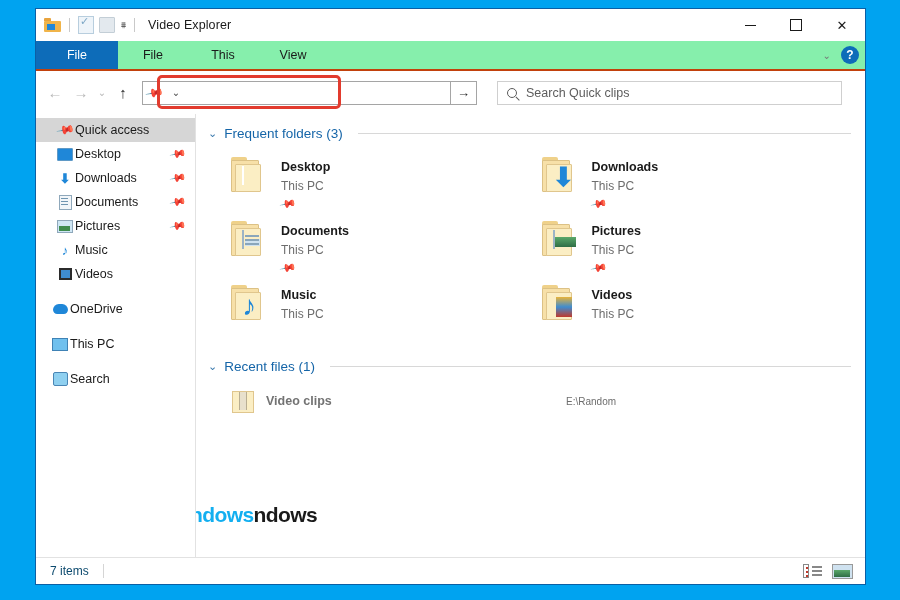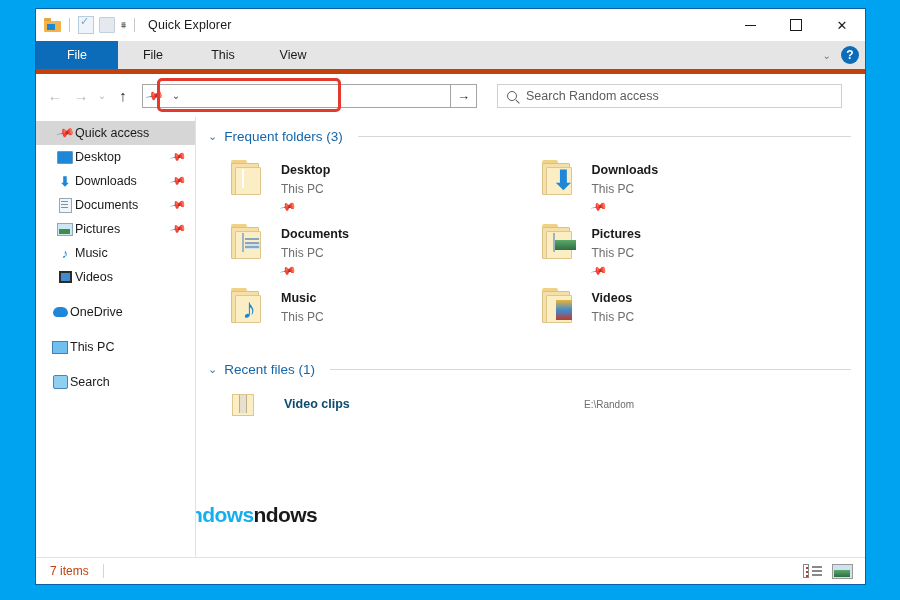--- a/index.html
+++ b/index.html
@@ -72,22 +72,22 @@
     width: 46px; height: 32px; display: flex; align-items: center; justify-content: center;
     font-size: 13px; color: #1a1a1a;
   }
   .wc .glyph-min { width: 11px; height: 1px; background: #1a1a1a; display:block; }
   .wc .glyph-max { width: 10px; height: 10px; border: 1px solid #1a1a1a; display:block; }
 
   
   .ribbon {
     height: 28px; flex: 0 0 28px;
     display: flex; align-items: stretch;
-    border-bottom: 5px solid #c2410c;
-    background: #e5e5e5;
+    border-bottom: 2px solid #c2410c;
+    background: #86efac;
     position: relative;
   }
   .tab {
     display: flex; align-items: center; justify-content: center;
     padding: 0 14px; font-size: 12.5px; color: #1a1a1a;
     min-width: 42px;
   }
   .tab.file { background: #0d6cb9; color: #ffffff; min-width: 54px; }
   .ribbon-right {
     position: absolute; right: 6px; top: 0; height: 28px;
@@ -249,41 +249,41 @@
   .ov-film { width:22px;height:24px;background:#2b2b2b;position:relative;}
   .ov-film::after{content:"";position:absolute;left:3px;top:2px;width:16px;height:20px;background:linear-gradient(180deg,#e8b33a,#3f8ccf 50%,#c0392b);}
 
   
   .recentrow {
     display: flex; align-items: center; padding: 8px 0 0 22px; height: 30px;
   }
   .zipicon { width: 24px; height: 24px; position: relative; flex: 0 0 24px; }
   .zipicon .zb { position:absolute; left:2px; top:2px; width:20px; height:20px; background:#fbeec4; border:1px solid #e0c68d;}
   .zipicon .zz { position:absolute; left:9px; top:3px; width:6px; height:18px; background:#e8e0cc; border-left:1px solid #b9ae92;border-right:1px solid #b9ae92;}
-  .rname { font-size: 12.5px; color: #0c4a6e; font-weight: 600; margin-left: 30px; width: 300px; }
+  .rname { font-size: 12.5px; color: #737373; font-weight: 600; margin-left: 12px; width: 300px; }
   .rpath { font-size: 10px; color: #6d6d6d; }
 
   
   .watermark {
     position: absolute; left: -6px; bottom: 30px;
     font-size: 21px; font-weight: bold; letter-spacing: -0.6px;
     white-space: nowrap; z-index: 5;
   }
   .watermark .wm-a { color: #13aff0; }
   .watermark .wm-b { color: #1a1a1a; }
 
   
   .statusbar {
     height: 26px; flex: 0 0 26px;
     border-top: 1px solid #e2e2e2;
     display: flex; align-items: center;
     padding-left: 14px; background: #fff;
     position: relative;
   }
-  .status-text { font-size: 12px; color: #c2410c; }
+  .status-text { font-size: 12px; color: #0c4a6e; }
   .status-div { width: 1px; height: 14px; background: #d5d5d5; margin-left: 14px; }
   .viewbtns { position: absolute; right: 12px; display: flex; gap: 10px; align-items: center; }
   .vb-details { width: 19px; height: 14px; position: relative; }
   .vb-details .col {
     position:absolute; left:0; top:0; width:6px; height:14px;
     border:1px solid #888; box-sizing:border-box;
   }
   .vb-details .col::before{content:"";position:absolute;left:1.5px;top:1.5px;width:2px;height:2px;background:#c0392b;box-shadow:0 4px 0 #c0392b,0 8px 0 #c0392b;}
   .vb-details .lines{position:absolute;left:9px;top:2px;width:10px;height:1.5px;background:#888;box-shadow:0 4px 0 #888,0 8px 0 #888;}
   .vb-tiles {
@@ -302,21 +302,21 @@
     <div class="qat">
       <span class="icon-folder-sm">
           <i></i>
         </span>
       <span class="qat-sep"></span>
       <span class="qat-doc"></span>
       <span class="qat-newfolder"></span>
       <span class="qat-chev">⩨</span>
       <span class="qat-sep"></span>
     </div>
-    <div class="win-title">Quick Explorer</div>
+    <div class="win-title">Video Explorer</div>
     <div class="wincontrols">
       <div class="wc">
           <span class="glyph-min"></span>
         </div>
       <div class="wc">
           <span class="glyph-max"></span>
         </div>
       <div class="wc">✕</div>
     </div>
   </div>
@@ -346,21 +346,21 @@
         <span class="addr-chev">⌄</span>
       </div>
       <div class="redbox"></div>
     </div>
     <div class="gobtn">→</div>
 
     <div class="searchbox">
       <span class="search-icon-wrap">
           <span class="mag"></span>
         </span>
-      <span class="search-ph">Search Random access</span>
+      <span class="search-ph">Search Quick clips</span>
     </div>
   </div>
 
   <div class="split">
 
     <div class="navpane">
       <div class="navitem selected indent1">
         <span class="ni-icon">
             <span class="pin-blue">📌</span>
           </span>

